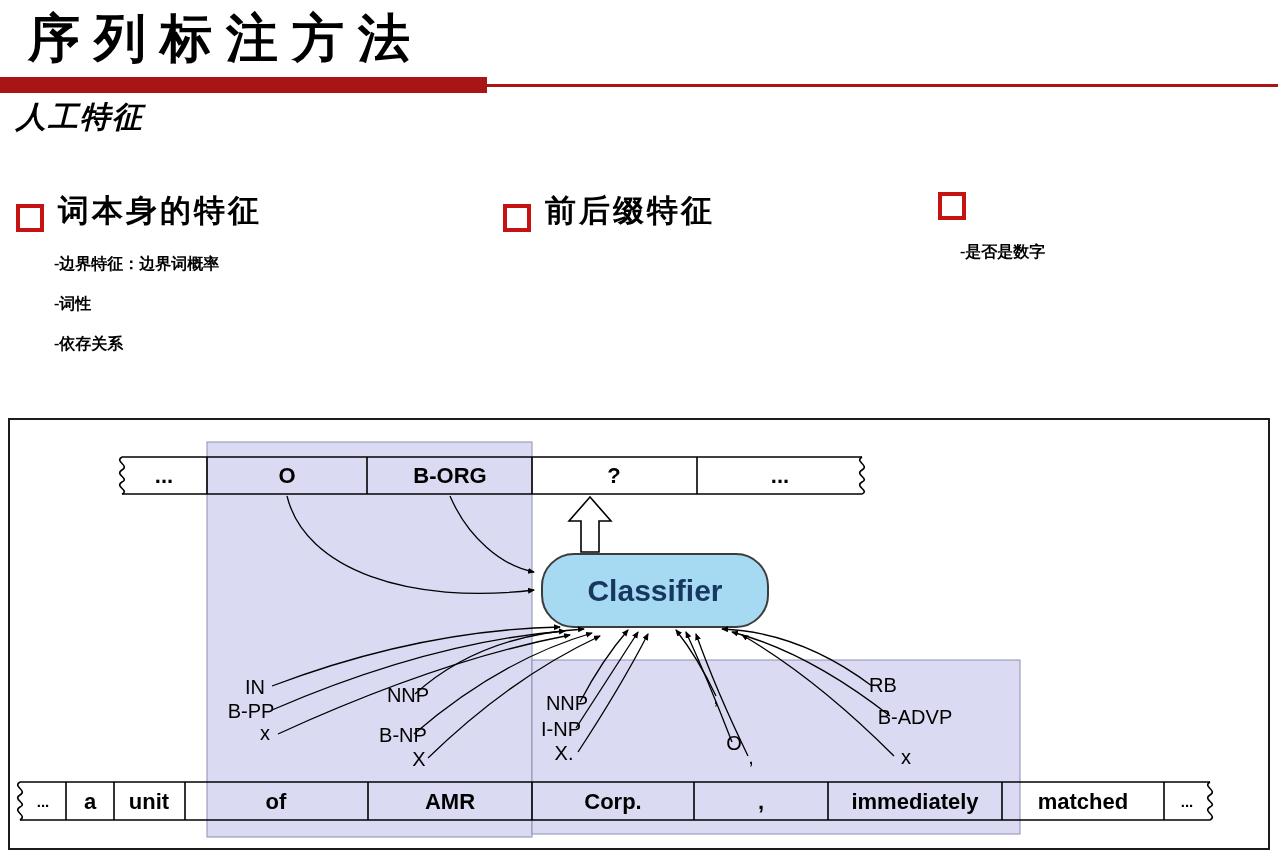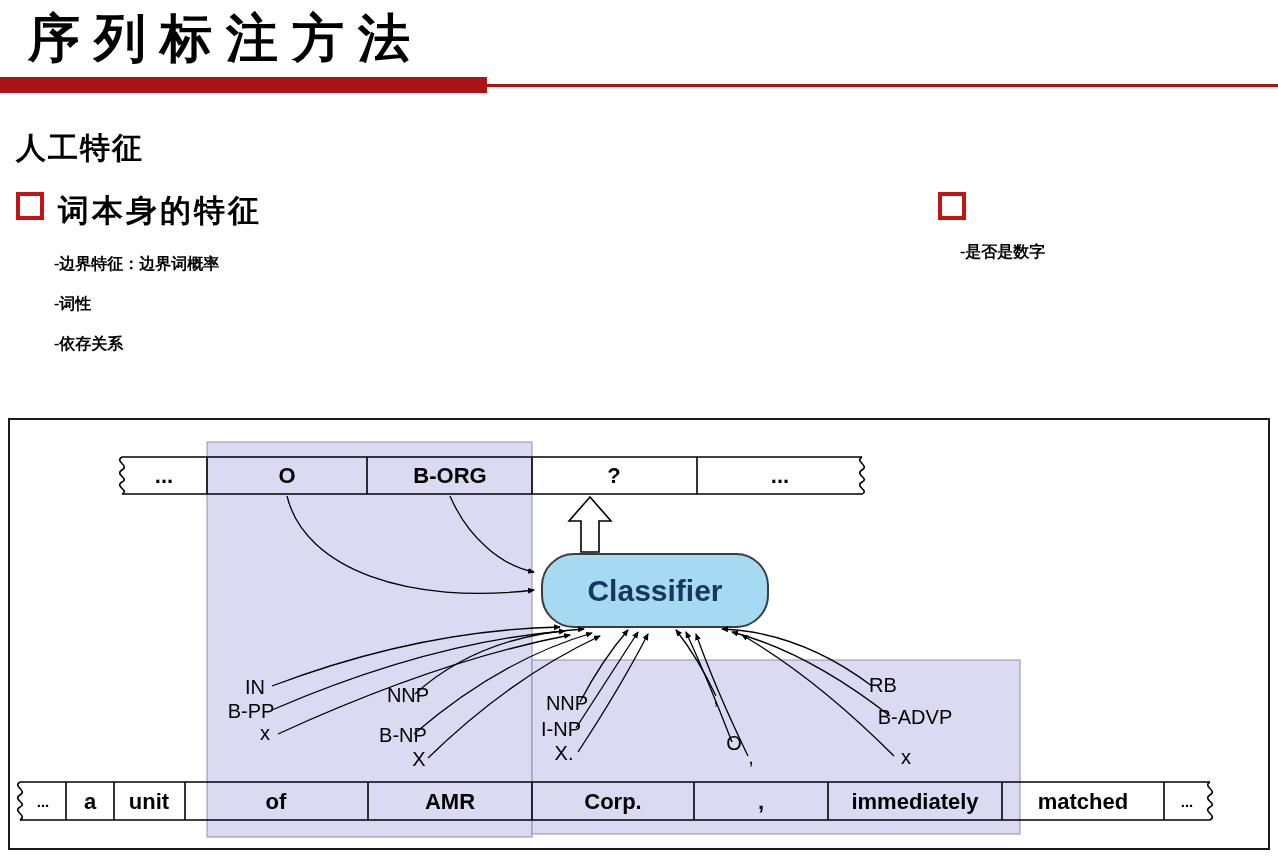--- a/index.html
+++ b/index.html
@@ -4,26 +4,26 @@
 <style>
   html,body{margin:0;padding:0;background:#fff;}
   .page{position:relative;width:1278px;height:858px;background:#fff;overflow:hidden;
         font-family:"Liberation Serif",serif;color:#000;}
 
   
   .title{position:absolute;left:28px;top:4px;font-size:52px;font-weight:700;
          letter-spacing:14px;white-space:nowrap;}
   .bar-thin{position:absolute;left:0;top:84px;width:1278px;height:3px;background:#a91414;}
   .bar-thick{position:absolute;left:0;top:77px;width:487px;height:16px;background:#a91414;}
-  .subtitle{position:absolute;left:16px;top:128px;font-size:30px;font-weight:700;letter-spacing:2px;}
+  .subtitle{position:absolute;left:16px;top:97px;font-size:30px;font-weight:700;letter-spacing:2px;font-style:italic;}
 
   
   .col{position:absolute;top:190px;}
   .c1{left:16px;}  .c2{left:503px;}  .c3{left:938px;}
-  .bhead{display:flex;align-items:flex-start;gap:14px;}
+  .bhead{display:flex;align-items:flex-end;gap:14px;}
   .sq{width:20px;height:20px;border:4px solid #c51212;background:#fff;flex:0 0 auto;margin-top:2px;}
   .btext{font-size:31px;font-weight:700;letter-spacing:3px;white-space:nowrap;}
   .bitems{margin-top:12px;font-size:16px;font-weight:700;line-height:40px;}
   .c1 .bitems{margin-left:38px;}
   .c2 .bitems{margin-left:52px;}
   .c3 .bitems{margin-left:22px;}
   .bitem{white-space:nowrap;}
 
   
   .diagram{position:absolute;left:8px;top:418px;width:1258px;height:428px;border:2px solid #1c1c1c;}
@@ -57,20 +57,24 @@
       <span class="btext">词本身的特征</span>
     </div>
     <div class="bitems">
       <div class="bitem">-边界特征：边界词概率</div>
       <div class="bitem">-词性</div>
       <div class="bitem">-依存关系</div>
     </div>
   </div>
 
   <div class="col c2">
+    <div class="bhead">
+      <span class="sq"></span>
+      <span class="btext">前后缀特征</span>
+    </div>
   </div>
 
   <div class="col c3">
     <div class="bhead">
       <span class="sq"></span>
     </div>
     <div class="bitems">
       <div class="bitem">-是否是数字</div>
     </div>
   </div>

